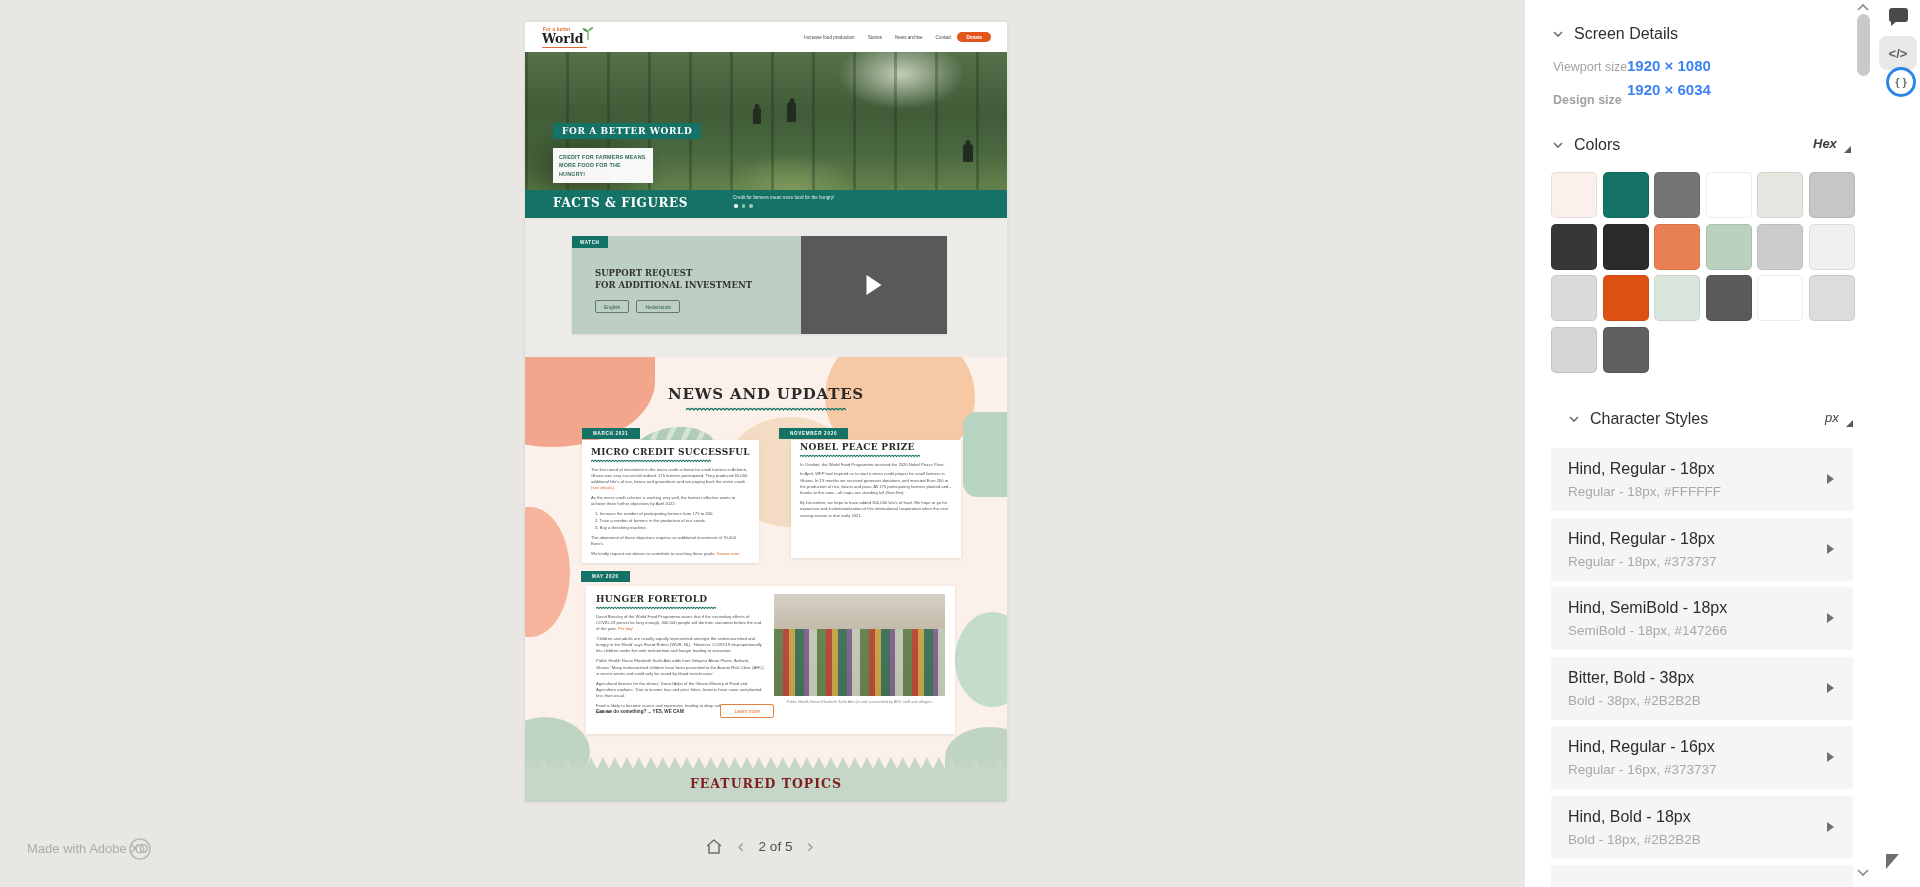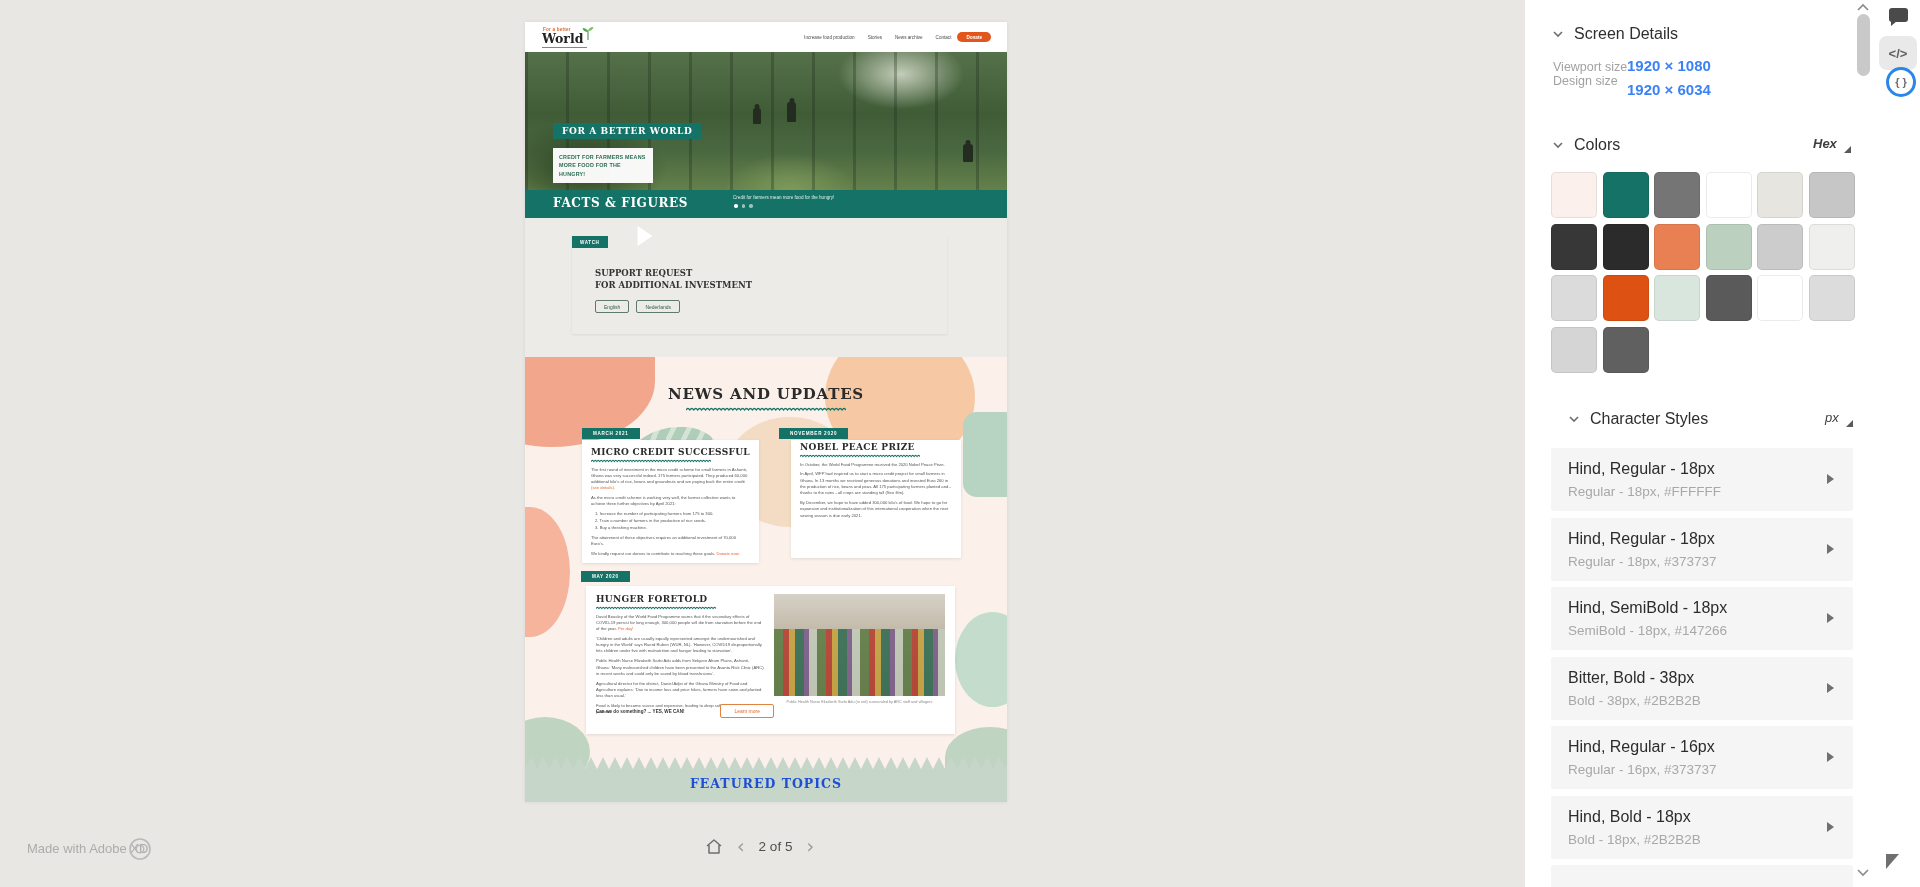--- a/index.html
+++ b/index.html
@@ -40,21 +40,21 @@
   
   #facts-band { position:absolute; left:0; top:168px; width:482px; height:28px; background:#147266; }
   #facts-title { position:absolute; left:28px; top:6px; color:#FFF; font-family:"DejaVu Serif", serif; font-weight:bold; font-size:12px; letter-spacing:.6px; }
   #facts-caption { position:absolute; left:208px; top:5px; color:#DFEDE9; font-size:4.6px; }
   #facts-dots { position:absolute; left:209px; top:14px; display:flex; gap:4px; }
   .dot { width:3.5px; height:3.5px; border-radius:50%; background:#9CC4BB; cursor:pointer; }
   .dot.active { background:#FFFFFF; }
 
   
   #mid-section { position:absolute; left:0; top:196px; width:482px; height:139px; background:#EDEBE7; }
-  #video-card { position:absolute; left:47px; top:18px; width:375px; height:98px; display:flex; box-shadow:0 1px 2px rgba(0,0,0,.08);flex-direction:column; }
+  #video-card { position:absolute; left:47px; top:18px; width:375px; height:98px; display:flex; box-shadow:0 1px 2px rgba(0,0,0,.08); }
   #video-left { position:relative; width:229px; background:#BDCFC2; }
   #watch-badge { position:absolute; left:0; top:0; background:#147266; color:#FFF; font-size:4.6px; font-weight:bold; letter-spacing:.6px; padding:3.5px 8px; }
   #video-title { position:absolute; left:23px; top:31px; font-family:"DejaVu Serif", serif; font-weight:bold; font-size:8.5px; color:#333; line-height:1.45; }
   #video-langs { position:absolute; left:23px; top:64px; display:flex; gap:7px; }
   .lang-btn { border:1px solid #5E7A6B; border-radius:2px; color:#2F5D50; font-size:5px; padding:2.5px 8px; background:transparent; cursor:pointer; font-family:"Liberation Sans", sans-serif; }
   #video-right { position:relative; width:146px; background:#595959; }
   #play-icon { position:absolute; left:50%; top:50%; transform:translate(-50%,-50%); width:0; height:0; border-left:15px solid #FFF; border-top:10px solid transparent; border-bottom:10px solid transparent; cursor:pointer; }
 
   
   #news-section { position:absolute; left:0; top:335px; width:482px; height:412px; background:#FBF1EA; overflow:hidden; }
@@ -99,42 +99,42 @@
     background:repeating-linear-gradient(90deg,#5B7B43 0 9px,#B73B2E 9px 15px,#C9A33B 15px 21px,#2F6B52 21px 30px,#7A5A8C 30px 35px,#C4CDBD 35px 43px); }
   #card-3-photo::before { content:""; position:absolute; left:0; right:0; top:0; height:34%; background:linear-gradient(180deg,#D6D1C6,#C3BBAA); z-index:1; }
   #photo-caption { margin-top:4px; text-align:center; font-size:3.8px; color:#8A8A8A; }
   #card-3-cta-row { position:absolute; left:0; bottom:1px; width:178px; display:flex; align-items:center; justify-content:space-between; }
   #card-3-cta { font-size:4.6px; font-weight:bold; color:#333; }
   #learn-more-btn { border:1px solid #E0833F; color:#E0692F; background:#FFF; font-size:5px; padding:3px 13px; border-radius:2px; cursor:pointer; font-family:"Liberation Sans", sans-serif; }
 
   
   #featured-band { position:absolute; left:0; top:747px; width:482px; height:33px; background:#C6D6C8; }
   #zigzag { position:absolute; left:0; top:-12px; width:482px; height:12px; }
-  #featured-title { position:absolute; left:0; top:7px; width:482px; text-align:center; font-family:"DejaVu Serif", serif; font-weight:bold; font-size:12.5px; color:#1d4ed8; letter-spacing:1px; }
+  #featured-title { position:absolute; left:0; top:7px; width:482px; text-align:center; font-family:"DejaVu Serif", serif; font-weight:bold; font-size:12.5px; color:#7f1d1d; letter-spacing:1px; }
 
   
   #made-with { position:absolute; left:27px; top:841px; font-size:13px; color:#ACACAC; }
   #cc-logo { position:absolute; left:128px; top:837px; cursor:pointer; }
   #pagination { position:absolute; left:705px; top:836px; display:flex; align-items:center; gap:14px; }
   #home-icon { cursor:pointer; }
   .pg-chevron { font-size:19px; color:#9E9E9E; line-height:20px; cursor:pointer; font-family:"DejaVu Sans", sans-serif; }
   #page-indicator { font-size:13.5px; color:#4F4F4F; }
 
   
   #spec-panel { position:absolute; left:1525px; top:0; width:395px; height:887px; background:#FFFFFF; }
   .section-header { position:absolute; display:flex; align-items:center; gap:11px; color:#2F2F2F; font-size:16px; }
   .chev-down { width:10px; height:10px; }
   .unit-label { position:absolute; font-style:italic; font-size:13px; color:#3F3F3F; }
   .corner-tri { position:absolute; width:0; height:0; border-left:7px solid transparent; border-bottom:7px solid #5A5A5A; }
 
   #sd-header { left:28px; top:25px; }
   .kv-label { position:absolute; left:28px; font-size:12.5px; color:#A2A2A2; }
   .kv-value { position:absolute; left:102px; font-size:15px; font-weight:bold; color:#3b82f6; }
   #viewport-label { top:60px; } #viewport-value { top:57px; }
-  #design-label { top:74px; } #design-value { top:81px; }
+  #design-label { top:93px;font-weight:bold; } #design-value { top:81px; }
 
   #colors-header { left:28px; top:136px; }
   #hex-label { left:288px; top:136px;font-weight:bold; }
   #colors-corner { left:319px; top:146px; }
   #color-swatch-grid { position:absolute; left:26px; top:172px; width:309px; display:flex; flex-wrap:wrap; gap:5.5px; }
   .swatch { width:46px; height:46px; border-radius:5px; border:1px solid rgba(0,0,0,.08); cursor:pointer; }
 
   #cs-header { left:44px; top:410px; }
   #px-label { left:300px; top:410px; }
   #cs-corner { left:321px; top:420px; }

